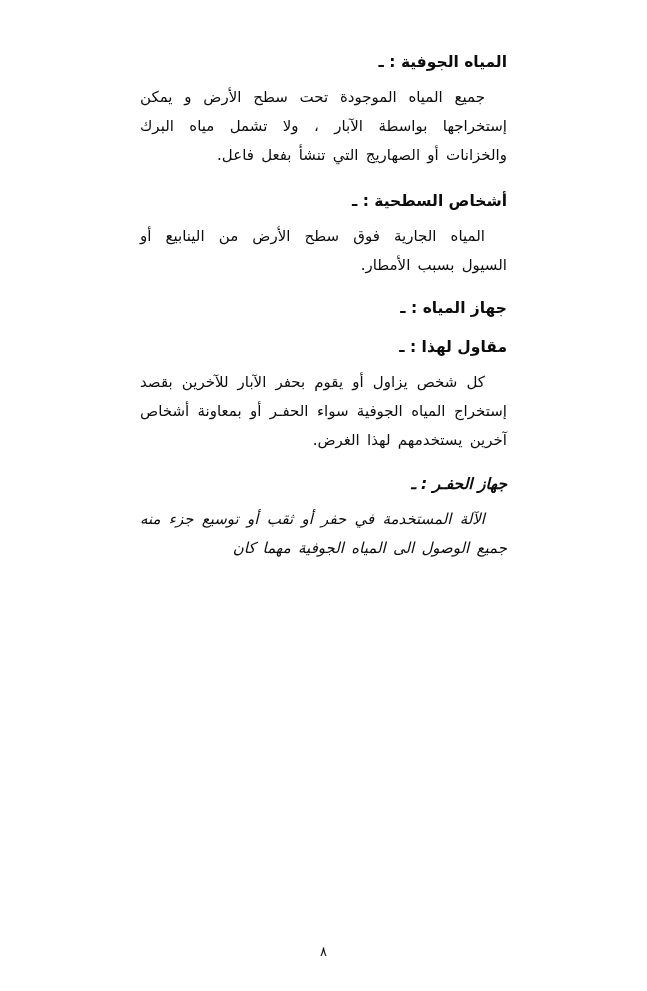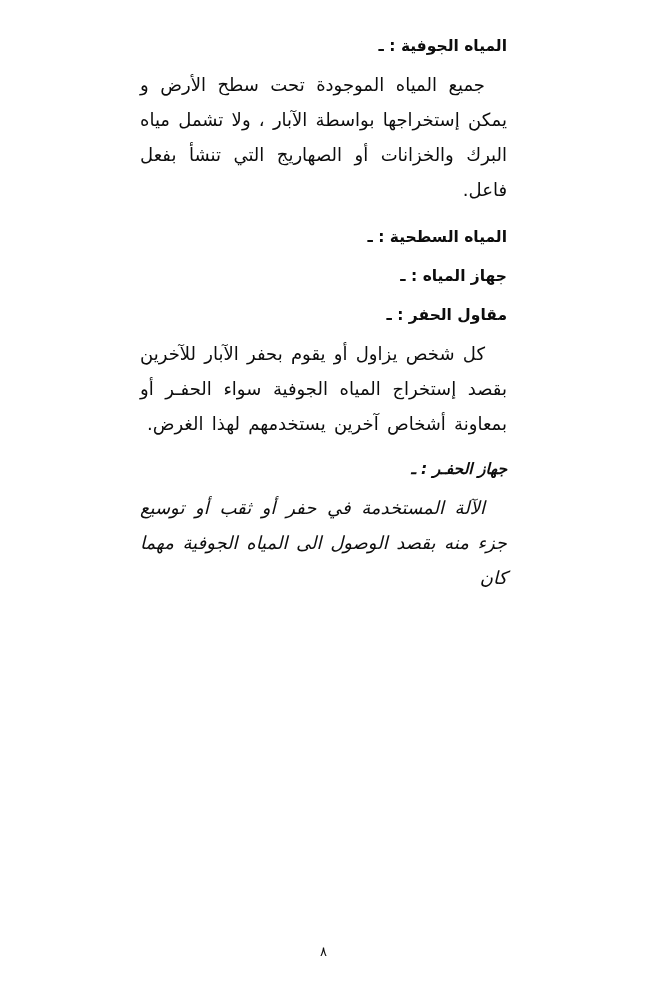--- a/index.html
+++ b/index.html
@@ -11,40 +11,40 @@
     width: 647px;
     height: 991px;
     position: relative;
     font-family: "DejaVu Sans", "Liberation Sans", sans-serif;
     color: #0d0d0d;
     overflow: hidden;
   }
   .page {
     position: absolute;
     inset: 0;
-    padding: 36px 140px 0 140px;
+    padding: 52px 140px 0 140px;
     box-sizing: border-box;
   }
   .section {
     margin-bottom: 4px;
   }
   .heading {
     font-size: 15.5px;
     font-weight: bold;
     text-align: right;
     letter-spacing: 0px;
     margin: 0 0 10px 0;
     line-height: 1.35;
     direction: rtl;
   }
   .heading-spaced {
     letter-spacing: 1.2px;
   }
   .para {
-    font-size: 18px;
+    font-size: 15px;
     line-height: 1.95;
     text-align: justify;
     text-align-last: right;
     text-justify: inter-word;
     direction: rtl;
     margin: 0 0 16px 0;
     text-indent: 22px;
     word-spacing: 1px;
   }
   .para.wide {
@@ -69,31 +69,32 @@
 <body>
 
 <div class="page">
 
   <div class="section s1">
     <h2 class="heading">المياه الجوفية : ـ</h2>
     <p class="para wide">جميع المياه الموجودة تحت سطح الأرض و يمكن إستخراجها بواسطة الآبار ، ولا تشمل مياه البرك والخزانات أو الصهاريج التي تنشأ بفعل فاعل.</p>
   </div>
 
   <div class="section s2">
-    <h2 class="heading">المياه السطحية : ـ</h2>
+    <h2 class="heading">أشخاص السطحية : ـ</h2>
+    <p class="para wide">المياه الجارية فوق سطح الأرض من الينابيع أو السيول بسبب الأمطار.</p>
   </div>
 
   <div class="section s3">
     <h2 class="heading">جهاز المياه : ـ</h2>
   </div>
 
   <div class="section s4">
-    <h2 class="heading">مقاول الحفر : ـ</h2>
+    <h2 class="heading">مقاول لهذا : ـ</h2>
     <p class="para wide">كل شخص يزاول أو يقوم بحفر الآبار للآخرين بقصد إستخراج المياه الجوفية سواء الحفـر أو بمعاونة أشخاص آخرين يستخدمهم لهذا الغرض.</p>
   </div>
 
   <div class="section s5">
     <h2 class="heading heading-spaced">جهاز الحفـر : ـ</h2>
-    <p class="para wide">الآلة المستخدمة في حفر أو ثقب أو توسيع جزء منه بقصد الوصول الى المياه الجوفية مهما كان</p>
+    <p class="para wide">الآلة المستخدمة في حفر أو ثقب أو توسيع جزء منه جميع الوصول الى المياه الجوفية مهما كان</p>
   </div>
 
   <div class="page-number">٨</div>
 </div>
 
 </body></html>

